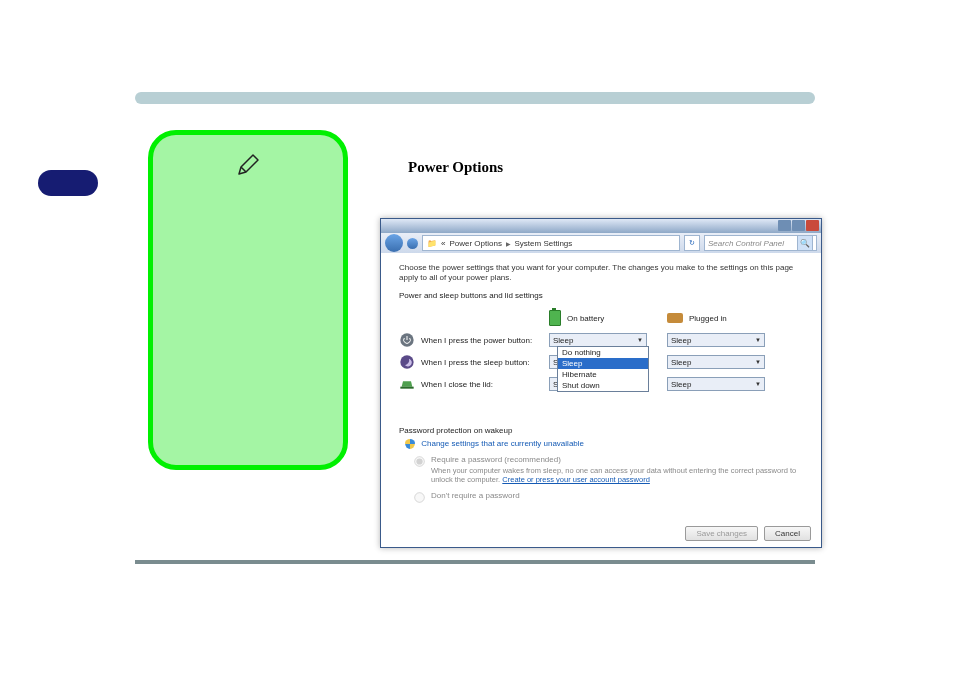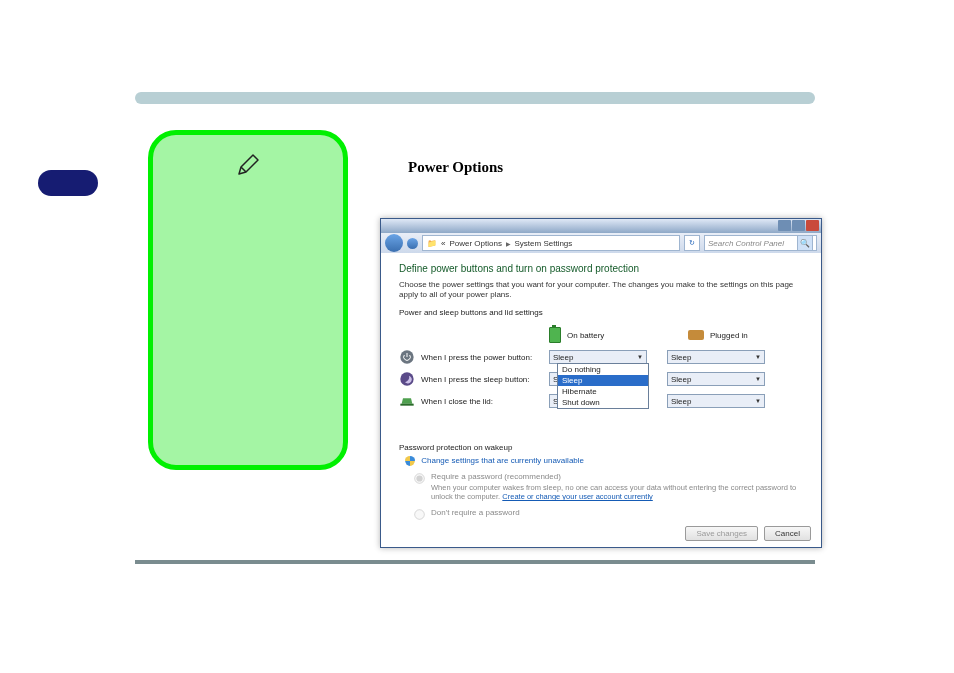--- a/index.html
+++ b/index.html
@@ -26,21 +26,21 @@
   .crumb-refresh { width:14px; height:14px; border:1px solid #9fb5d0; background:#fff; font-size:7px; color:#155bb5; display:flex; align-items:center; justify-content:center; }
   .search-field { width:105px; background:#fff; border:1px solid #9fb5d0; height:14px; display:flex; align-items:center; padding:0 3px; color:#888; font-style:italic; font-size:8px; }
   .search-field .mag { width:14px; height:14px; background:#cfe1f7; border:1px solid #9fb5d0; margin-left:auto; display:flex; align-items:center; justify-content:center; font-size:8px; color:#155bb5; font-style:normal; }
   .content { padding:10px 18px 6px 18px; }
   .content h4 { color:#155b2a; font-weight:400; margin:0 0 6px 0; font-size:10px; }
   .desc { color:#333; font-size:8px; line-height:1.25; }
   .subhead { margin-top:8px; font-size:8px; color:#222; }
 
   .colheads { display:flex; margin:10px 0 6px 0; font-size:8px; }
   .colheads .spacer { width:150px; }
-  .colheads .c1 { width:139px; display:flex; align-items:center; gap:6px; }
+  .colheads .c1 { width:118px; display:flex; align-items:center; gap:6px; }
   .colheads .c2 { width:110px; display:flex; align-items:center; gap:6px; }
   .battery-icon { width:10px; height:14px; background:#4fb44f; border:1px solid #2a7d2a; border-radius:1px; position:relative; }
   .battery-icon:before { content:""; position:absolute; top:-3px; left:2px; width:4px; height:2px; background:#2a7d2a; }
   .plug-icon { width:16px; height:10px; background:#c58b3a; border-radius:2px; }
 
   .row { display:flex; align-items:center; margin-bottom:6px; }
   .row .lbl { width:150px; display:flex; align-items:center; gap:6px; font-size:8px; }
   .row .lbl svg { width:16px; height:16px; }
   .sel-wrap { width:90px; position:relative; }
   .sel { background:#e9eef7; border:1px solid #8a9fb8; height:12px; width:100%; font-size:8px; padding:0 3px; display:flex; align-items:center; justify-content:space-between; }
@@ -99,21 +99,20 @@
       <span>System Settings</span>
     </div>
     <div class="crumb-refresh">↻</div>
     <div class="search-field">
       <span>Search Control Panel</span>
       <span class="mag">🔍</span>
     </div>
   </div>
 
   <div class="content">
-    <h4>Define power buttons and turn on password protection</h4>
     <div class="desc">Choose the power settings that you want for your computer. The changes you make to the settings on this page apply to all of your power plans.</div>
     <div class="subhead">Power and sleep buttons and lid settings</div>
 
     <div class="colheads">
       <div class="spacer"></div>
       <div class="c1">
           <div class="battery-icon"></div>
           <span>On battery</span>
         </div>
       <div class="c2">
@@ -200,21 +199,21 @@
     <div class="protect">
       <div>Password protection on wakeup</div>
       <div style="margin:4px 0 4px 6px;">
         <span class="shield"></span>
         <a href="#" class="link">Change settings that are currently unavailable</a>
       </div>
       <div class="opt">
         <input type="radio" disabled="" checked="" style="">
         <div class="body">
           <div>Require a password (recommended)</div>
-          <div class="expl"><span>When your computer wakes from sleep, no one can access your data without entering the correct password to unlock the computer. </span><a href="#">Create or change your user account currently</a></div>
+          <div class="expl"><span>When your computer wakes from sleep, no one can access your data without entering the correct password to unlock the computer. </span><a href="#">Create or press your user account password</a></div>
         </div>
       </div>
       <div class="opt">
         <input type="radio" disabled="" style="">
         <div class="body">
           <div>Don't require a password</div>
         </div>
       </div>
     </div>
   </div>

